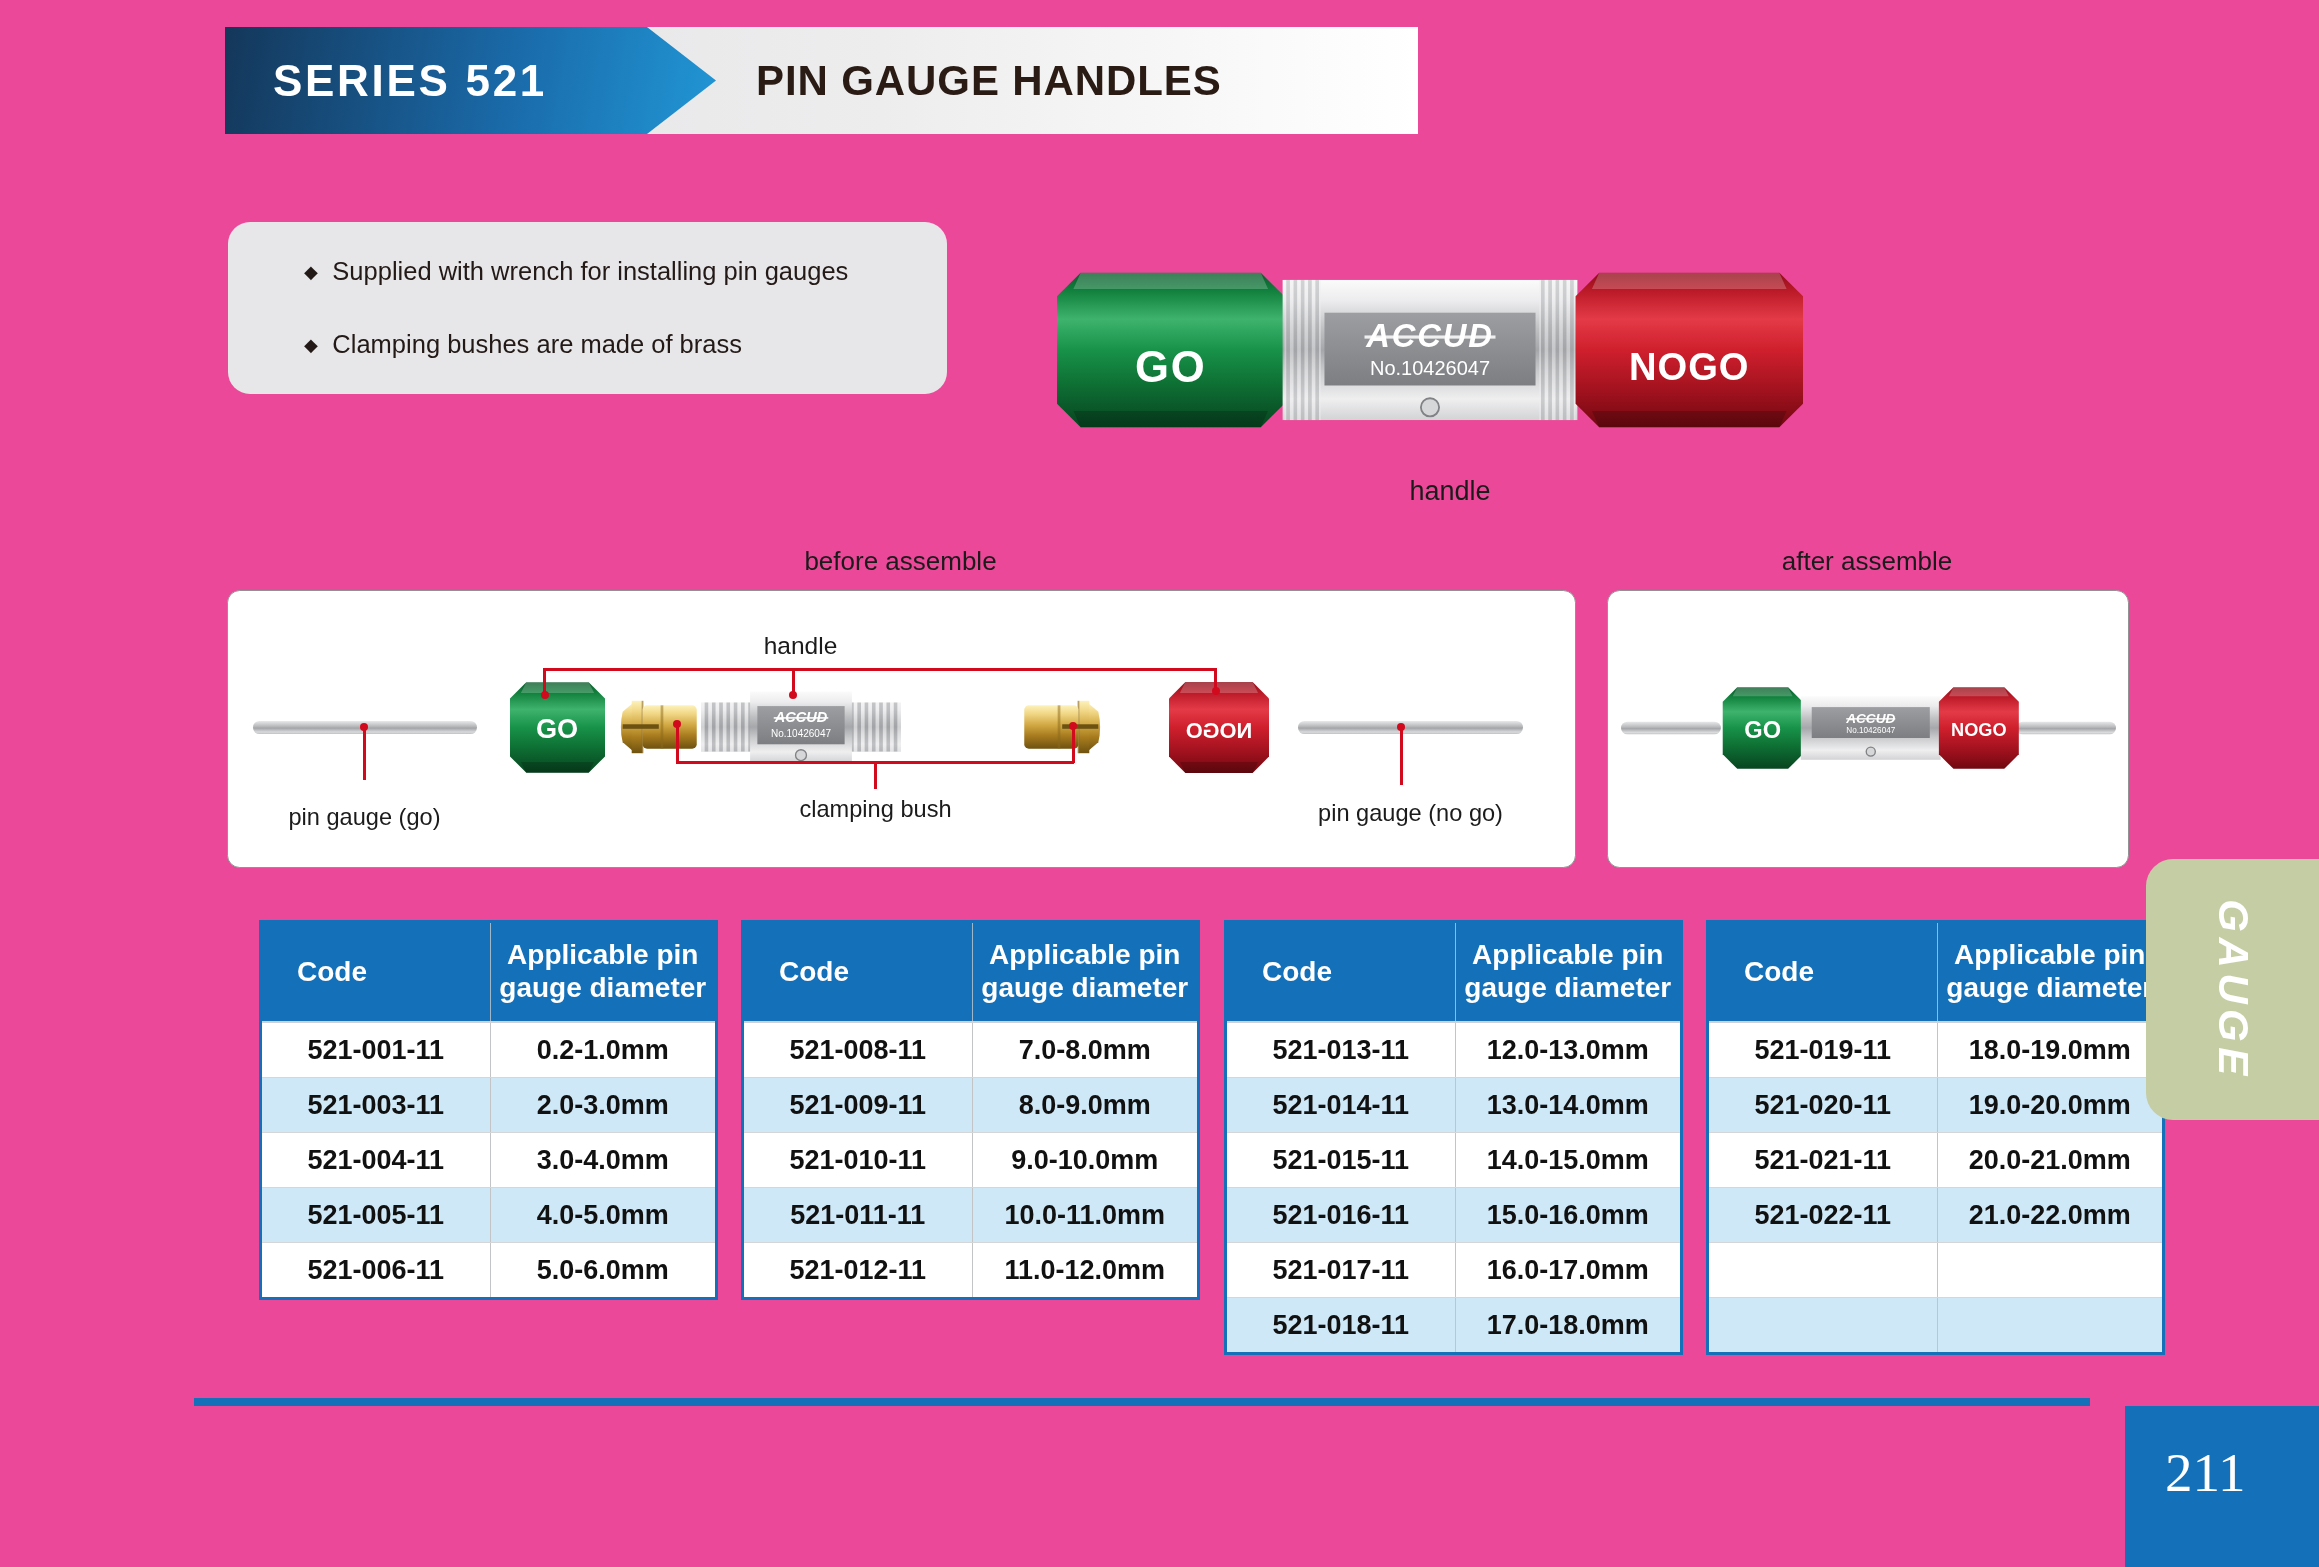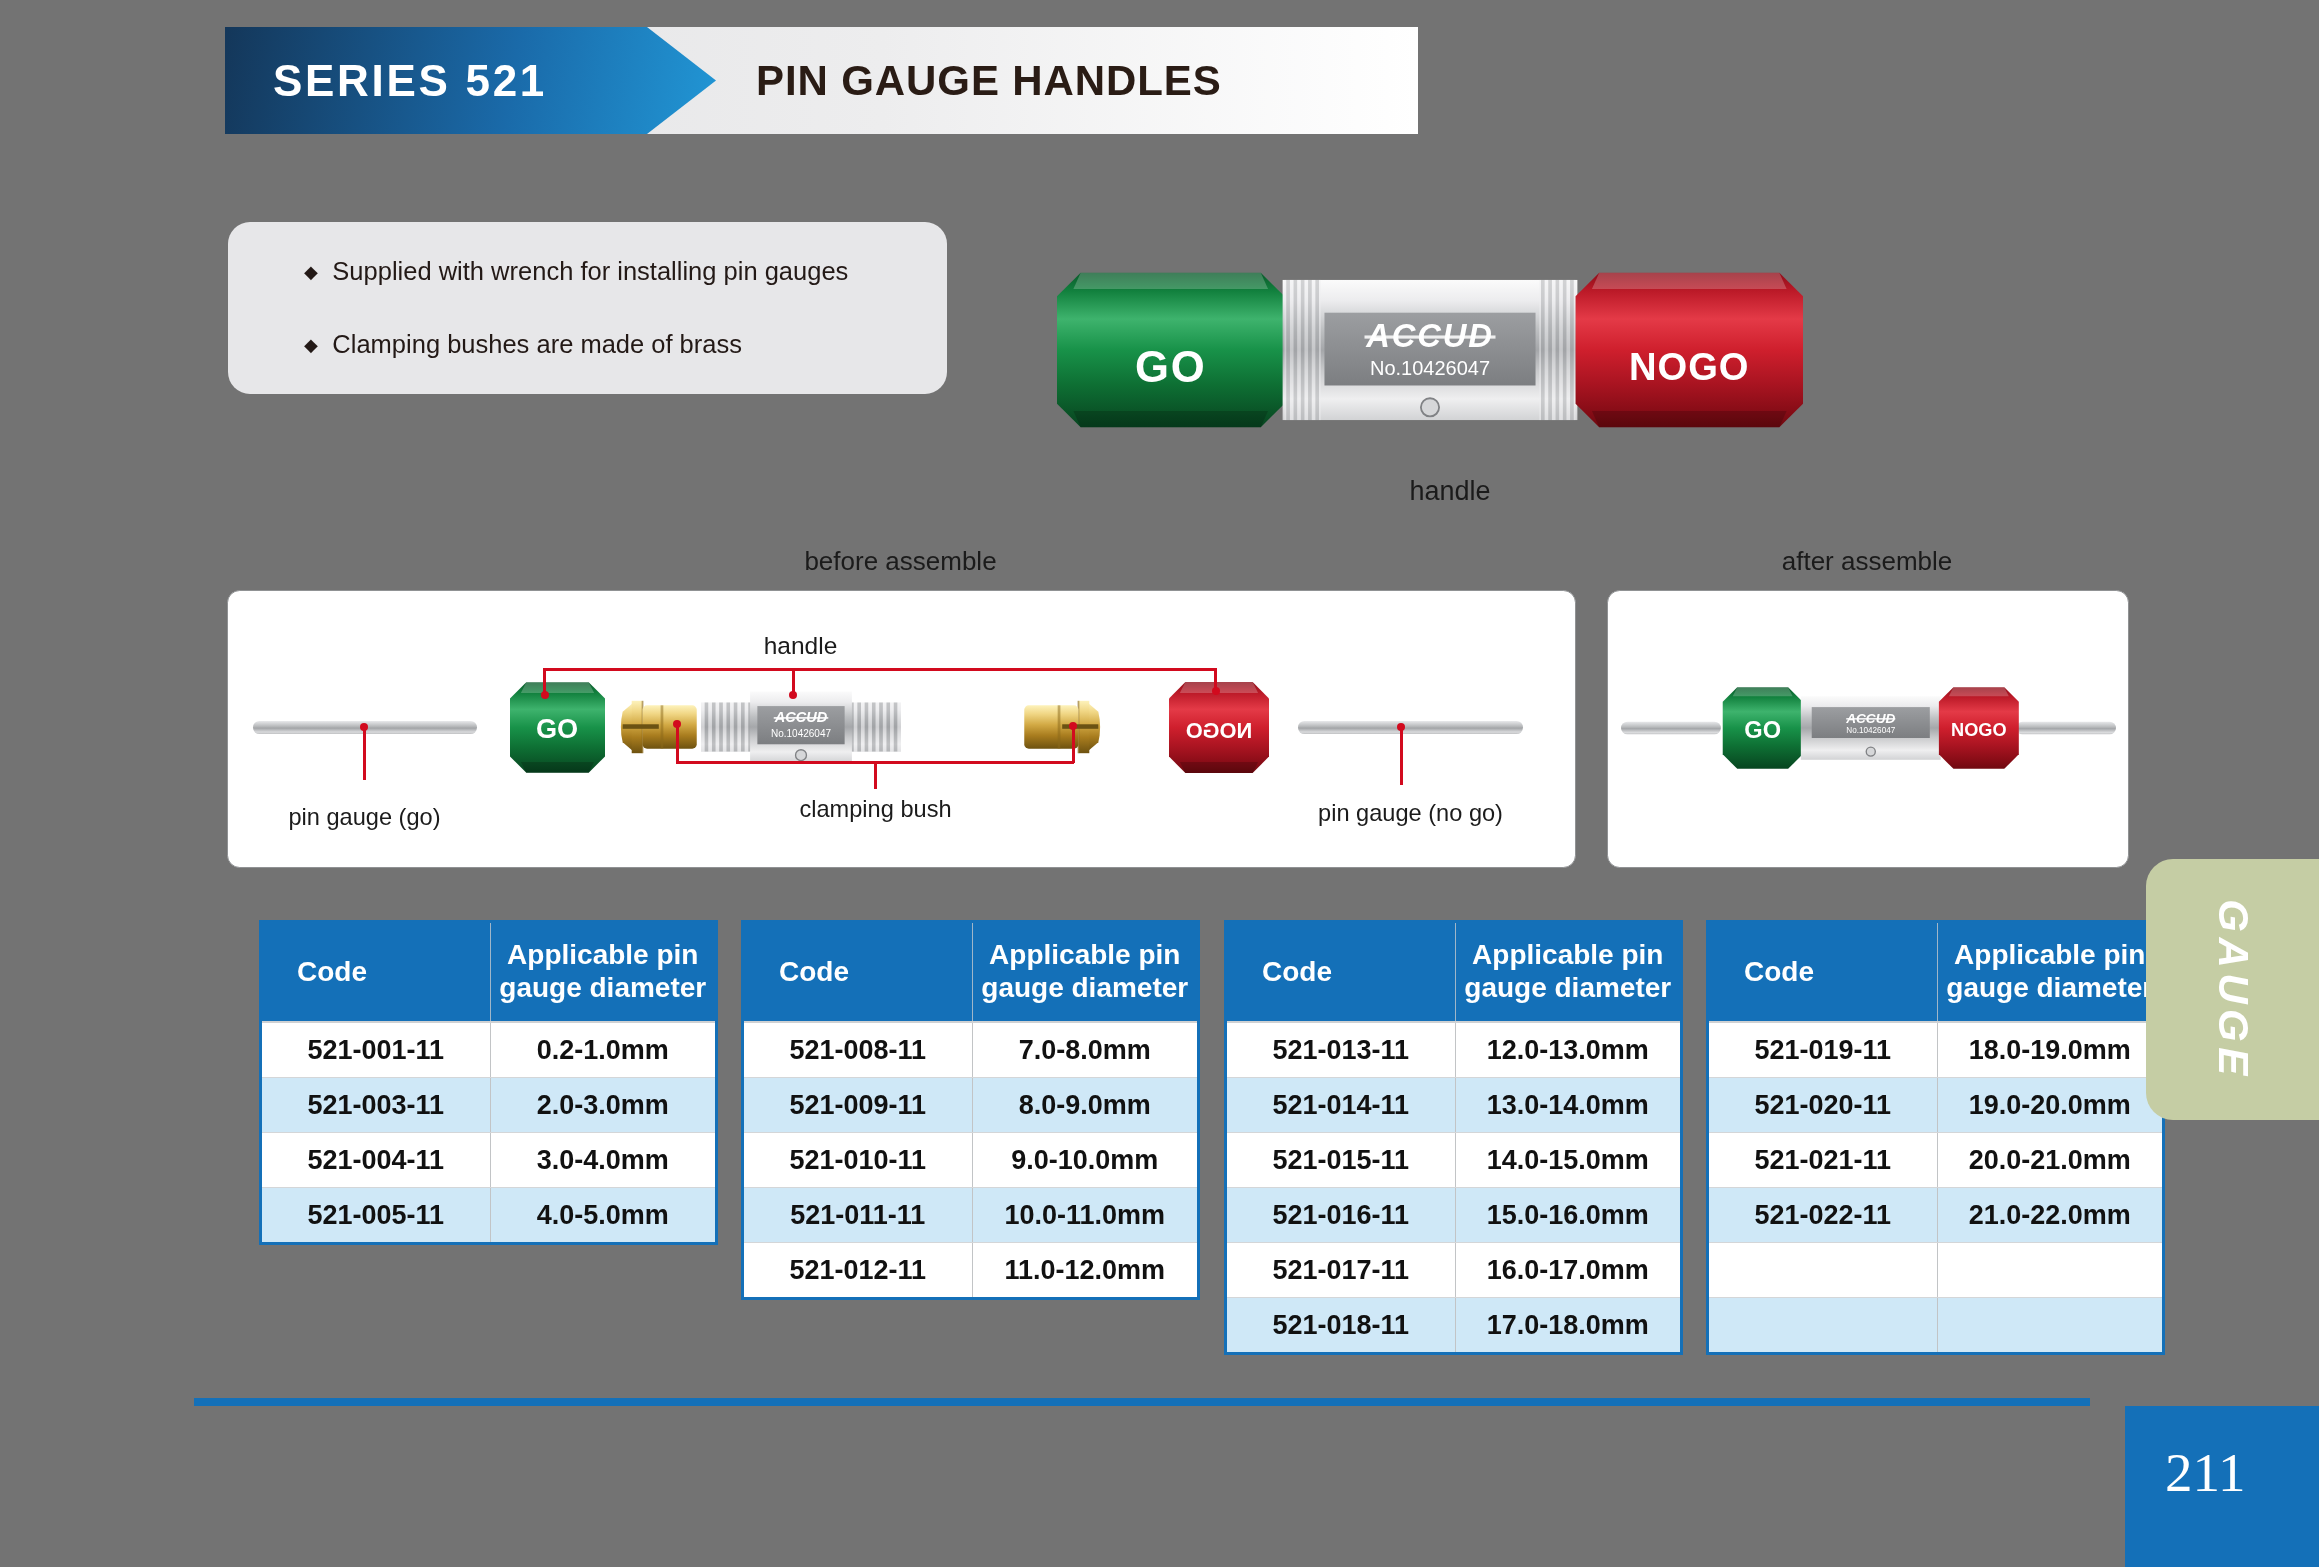--- a/index.html
+++ b/index.html
@@ -1,16 +1,16 @@
 <!DOCTYPE html>
 <html style="font-size:14.5px"><head>
 <meta charset="utf-8">
 <style>
   html,body{margin:0;padding:0;background:#ffffff;}
-  #page{position:relative;width:2319px;height:1567px;background:#737373;overflow:hidden;
+  #page{position:relative;width:2319px;height:1567px;background:#ec4899;overflow:hidden;
         font-family:"Liberation Sans","DejaVu Sans",sans-serif;color:#1a1a1a;}
   .abs{position:absolute;}
 
   
   #banner-strip{left:225px;top:27px;width:1193px;height:107px;
     background:linear-gradient(to right,#e2e2e4 0%,#ededee 55%,#ffffff 100%);}
   #banner-blue{left:225px;top:27px;width:491px;height:107px;
     background:linear-gradient(100deg,#14375a 0%,#1a6aa9 58%,#2196d5 100%);
     clip-path:polygon(0 0,422px 0,491px 50%,422px 100%,0 100%);}
   #series-label{left:273px;top:27px;height:107px;display:flex;align-items:center;
@@ -281,20 +281,24 @@
             <td class="val">2.0-3.0mm</td>
           </tr>
           <tr>
             <td class="code">521-004-11</td>
             <td class="val">3.0-4.0mm</td>
           </tr>
           <tr>
             <td class="code">521-005-11</td>
             <td class="val">4.0-5.0mm</td>
           </tr>
+          <tr>
+            <td class="code">521-006-11</td>
+            <td class="val">5.0-6.0mm</td>
+          </tr>
         </tbody>
       </table>
     </div>
   <div class="abs table-wrap" style="left:709px">
       <table class="spec">
         <thead>
           <tr>
             <th class="h-code">Code</th>
             <th class="h-dia">Applicable pin gauge diameter</th>
           </tr>

